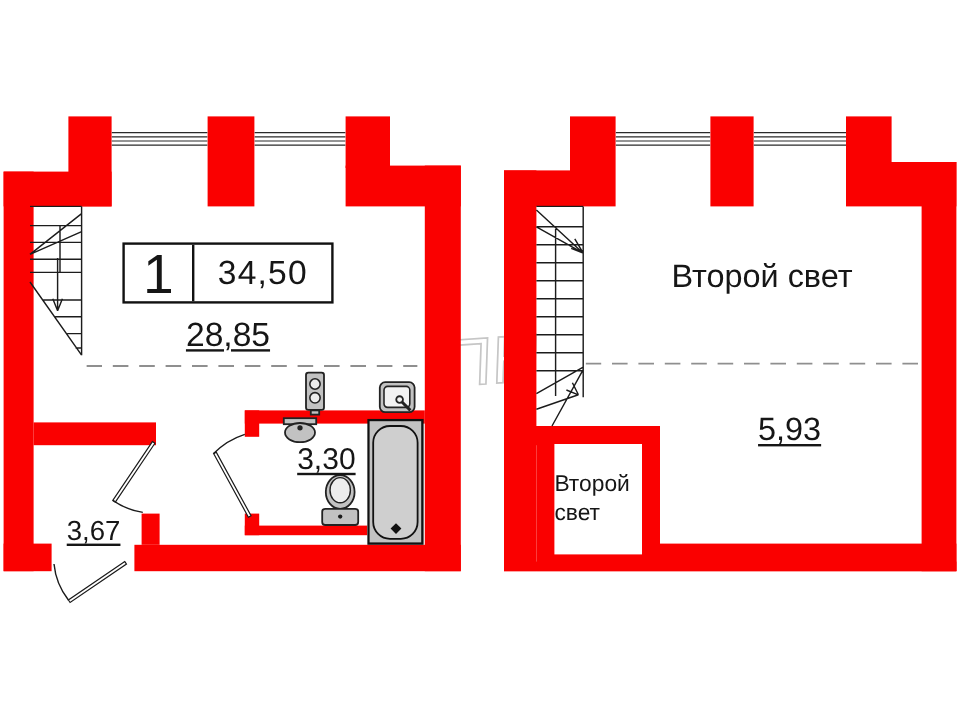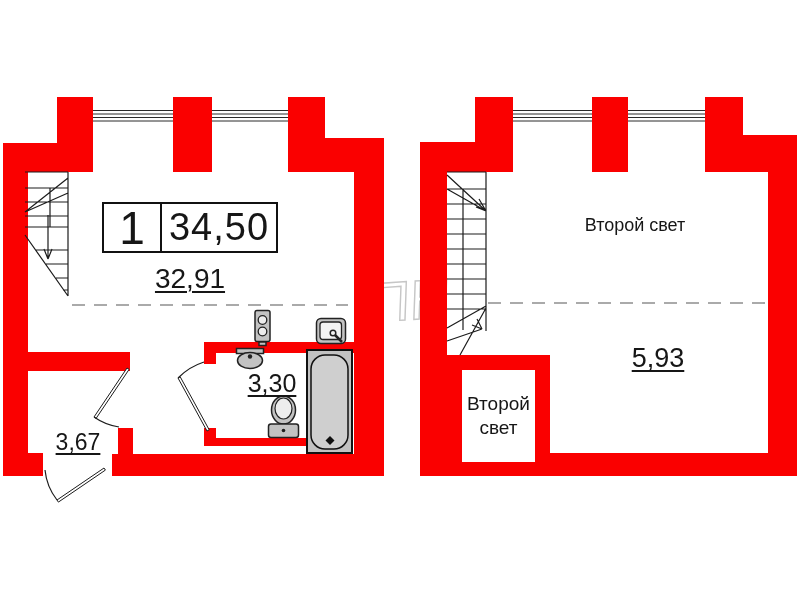--- a/index.html
+++ b/index.html
@@ -11,23 +11,23 @@
   .ln{stroke:#1c1c1c;stroke-width:1.2;fill:none;}
   .thin{stroke:#2a2a2a;stroke-width:1;fill:none;}
   .fx{fill:var(--fixture,#c2c2c2);stroke:#222;stroke-width:1.5;}
   .dim{position:absolute;text-align:center;white-space:nowrap;
        text-decoration:underline;text-underline-offset:3px;text-decoration-thickness:1.5px;}
   .roomlabel{position:absolute;text-align:center;white-space:nowrap;}
   .unitbox{position:absolute;left:102px;top:202px;width:176px;height:51px;
            border:2px solid #111;box-sizing:border-box;display:flex;background:#fff;z-index:3;}
   .unitbox .cell1{width:56px;border-right:2px solid #111;display:flex;align-items:center;justify-content:center;
                   font-size:46px;}
-  .unitbox .cell2{flex:1;display:flex;align-items:center;justify-content:center;font-size:38px;letter-spacing:1px;}
+  .unitbox .cell2{flex:1;display:flex;align-items:center;justify-content:center;font-size:28px;letter-spacing:1px;}
   .smallroom{position:absolute;left:462px;top:370px;width:73px;height:92px;background:#fff;z-index:3;
-             display:flex;flex-direction:column;align-items:center;justify-content:center;
+             display:flex;flex-direction:column;align-items:flex-start;justify-content:center;
              font-size:19px;line-height:1.25;} .z2{z-index:2;} .z3{z-index:3;}
   .wm{position:absolute;left:372px;top:260px;z-index:1;}
 </style>
 </head>
 <body>
 
 <div class="canvas">
 
   <svg class="wm" width="76" height="80" viewBox="0 0 76 80">
     <text x="2" y="60" font-size="56" font-family="Liberation Sans, sans-serif" fill="#ffffff" stroke="#c6c6c6" stroke-width="1.4" transform="skewX(-6) rotate(-4 38 40)" id="wm-text">ПН</text>
@@ -62,21 +62,21 @@
       <path class="ln" d="M44,1V125 M1,1H44 M1,17H44 M1,31H44 M1,45H44 M1,56H44 M26,17V56
                          M1,41L44,7 M1,41L44,22 M1,64L44,125
                          M12,79H44 M22,93H44 M32,107H44 M39,119H44
                          M24,44V88 M24,88L20,78 M24,88L28,78"></path>
     </svg>
 
     <div class="unitbox">
       <div class="cell1">1</div>
       <div class="cell2">34,50</div>
     </div>
-    <div class="dim z3" style="left:140px;top:263px;width:100px;font-size:28px">32,91</div>
+    <div class="dim z3" style="left:140px;top:263px;width:100px;font-size:28px">28,85</div>
 
     <svg class="abs z3" style="left:72px;top:303px" width="276" height="4" viewBox="0 0 276 4">
       <line x1="0" y1="2" x2="276" y2="2" stroke="#8f8f8f" stroke-width="1.6" stroke-dasharray="13 9"></line>
     </svg>
 
     <svg class="abs z3" style="left:253px;top:309px" width="20" height="38" viewBox="0 0 20 38">
       <rect class="fx" x="2" y="1.5" width="15" height="31" rx="2"></rect>
       <rect class="fx" x="6" y="33" width="7" height="3.5"></rect>
       <circle cx="9.5" cy="11" r="4.3" fill="#ececec" stroke="#222" stroke-width="1.3"></circle>
       <circle cx="9.5" cy="22.5" r="4.3" fill="#ececec" stroke="#222" stroke-width="1.3"></circle>
@@ -145,21 +145,21 @@
 
     <svg class="abs z3" style="left:446px;top:171px" width="42" height="186" viewBox="0 0 42 186">
       <path class="ln" d="M40,1V160 M1,1H40
                          M1,18H40 M1,33H40 M1,48H40 M1,63H40 M1,78H40 M1,93H40 M1,108H40 M1,123H40 M1,138H40
                          M17,18V159
                          M1,4L40,40 M1,18L40,40 M40,40L30,36 M40,40L33,28
                          M1,157L40,135 M1,170L36,158 M36,158L26,154 M36,158L31,148
                          M14,184L40,137"></path>
     </svg>
 
-    <div class="roomlabel z3" style="left:540px;top:215px;width:190px;font-size:18px">Второй свет</div>
+    <div class="roomlabel z3" style="left:540px;top:215px;width:190px;font-size:27px">Второй свет</div>
     <div class="dim z3" style="left:616px;top:343px;width:84px;font-size:27px">5,93</div>
 
     <svg class="abs z3" style="left:488px;top:301px" width="280" height="4" viewBox="0 0 280 4">
       <line x1="0" y1="2" x2="280" y2="2" stroke="#8f8f8f" stroke-width="1.6" stroke-dasharray="13 9"></line>
     </svg>
 
     <div class="smallroom">
       <span>Второй</span>
       <span>свет</span>
     </div>

